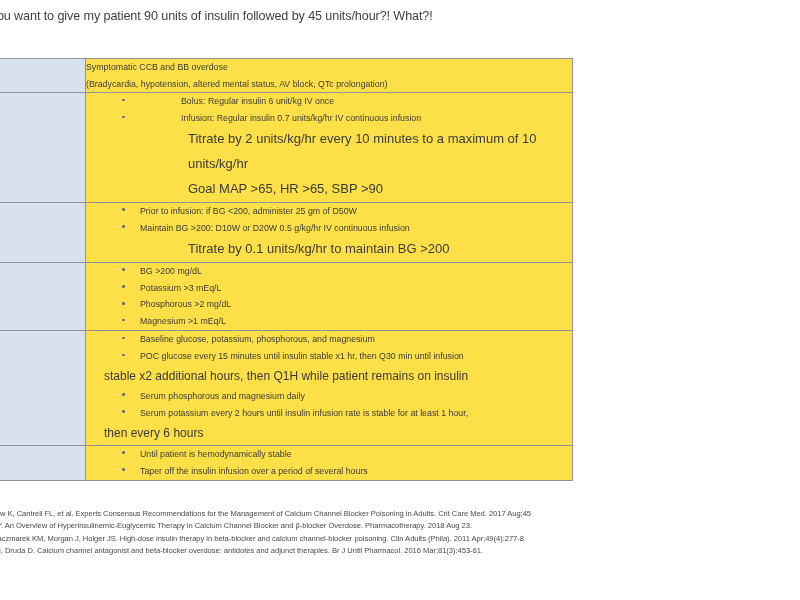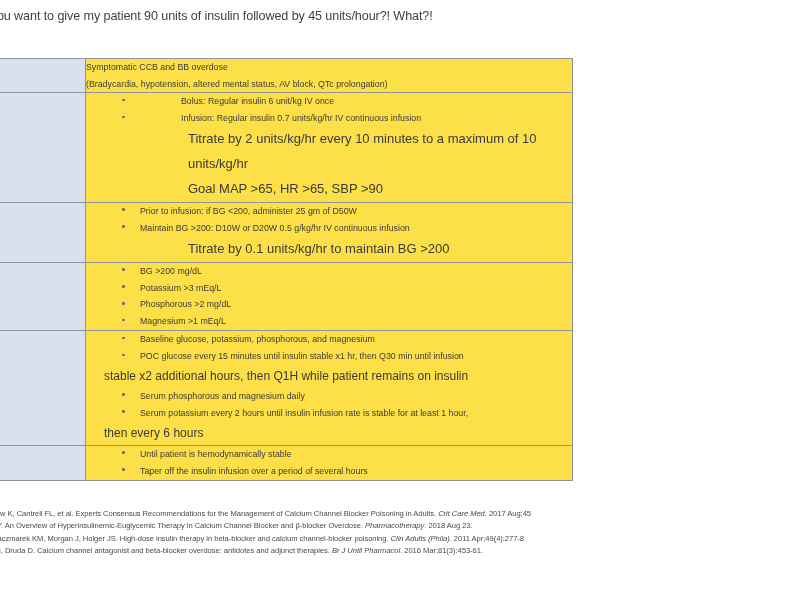--- a/index.html
+++ b/index.html
@@ -138,21 +138,21 @@
     top: 508px;
     width: 860px;
     font-size: 7.6px;
     line-height: 1.62;
     color: #4a4a4a;
   }
   #references .ref-line {
     white-space: nowrap;
     letter-spacing: -0.05px;
   }
-  #references i, #references .it { font-style: italic; }
+  #references i, #references .it { }
 </style>
 </head>
 <body>
 
 <div id="slide">
 
   <div id="slide-title">ulin: You want to give my patient 90 units of insulin followed by 45 units/hour?! What?!</div>
 
   <table id="protocol-table">
     <colgroup>

